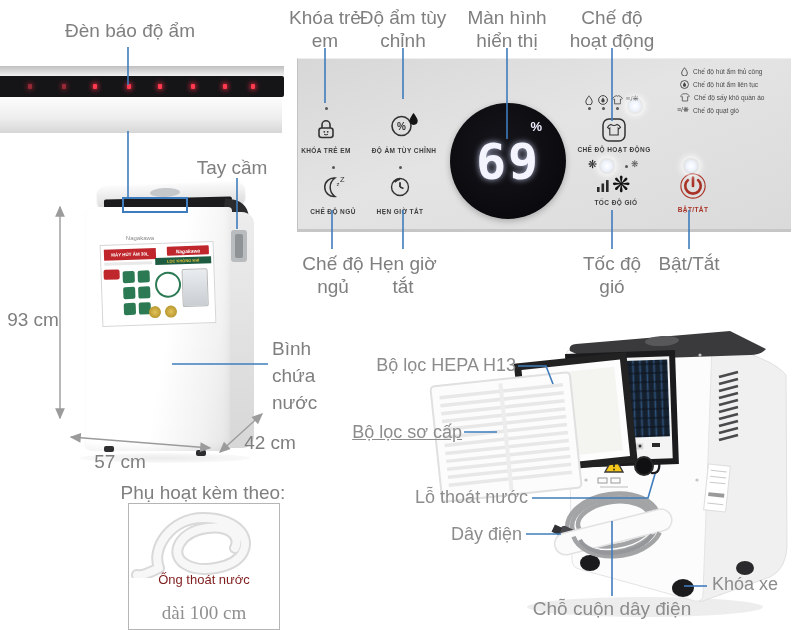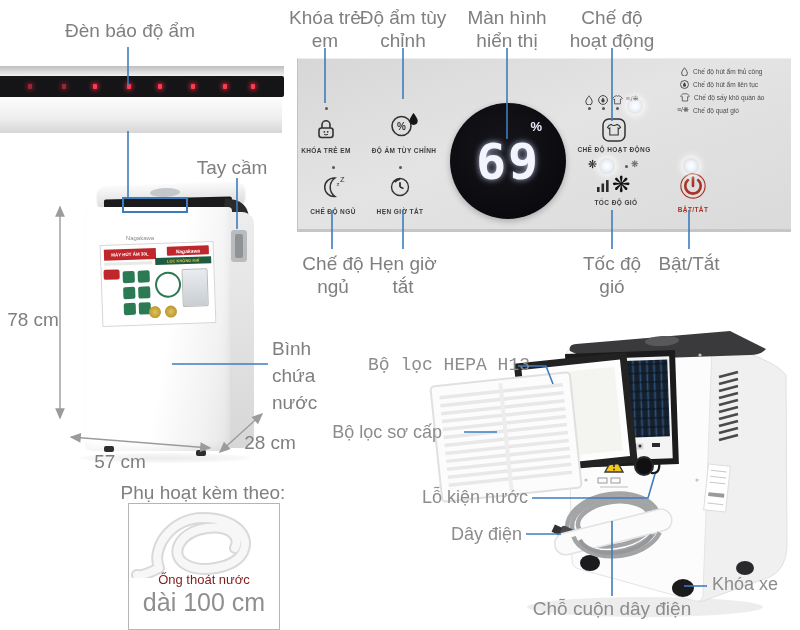--- a/index.html
+++ b/index.html
@@ -201,33 +201,33 @@
       <div class="abs" style="left:62px;top:62px;width:12px;height:12px;border-radius:50%;background:radial-gradient(#e3c25a,#a8861f);"></div>
     </div>
 
     <div class="abs" style="left:104px;top:296px;width:10px;height:6px;background:#2e2e30;border-radius:2px;"></div>
     <div class="abs" style="left:196px;top:300px;width:10px;height:6px;background:#2e2e30;border-radius:2px;"></div>
     <div class="abs" style="left:80px;top:303px;width:170px;height:10px;border-radius:50%;background:radial-gradient(rgba(0,0,0,.08),rgba(0,0,0,0));"></div>
   </div>
 
   <div class="hl-rect"></div>
 
-  <div class="lbl" style="left:33px;top:308px;transform:translateX(-50%);white-space:nowrap;">78 cm</div>
+  <div class="lbl" style="left:33px;top:308px;transform:translateX(-50%);white-space:nowrap;">93 cm</div>
   <div class="lbl" style="left:120px;top:450px;transform:translateX(-50%);white-space:nowrap;">57 cm</div>
-  <div class="lbl" style="left:270px;top:431px;transform:translateX(-50%);white-space:nowrap;">28 cm</div>
+  <div class="lbl" style="left:270px;top:431px;transform:translateX(-50%);white-space:nowrap;">42 cm</div>
   <div class="lbl" style="left:272px;top:335px;width:58px;text-align:left;line-height:27px;">Bình chứa nước</div>
 
   <div class="lbl" style="left:203px;top:481px;transform:translateX(-50%);white-space:nowrap;">Phụ hoạt kèm theo:</div>
   <div class="abs" style="left:128px;top:503px;width:150px;height:125px;border:1px solid #b5b5b5;background:#fff;z-index:1;">
     <svg width="150" height="72" viewBox="0 0 150 72" style="position:absolute;left:0;top:2px;">
       <path d="M30 62 C18 68 12 70 8 69 M30 62 C22 42 42 12 74 12 C106 12 122 30 114 46 C106 62 72 68 56 58 C40 48 50 26 78 22 C100 19 112 30 106 42" fill="none" stroke="#d9d9d9" stroke-width="12" stroke-linecap="round"></path>
       <path d="M30 62 C18 68 12 70 8 69 M30 62 C22 42 42 12 74 12 C106 12 122 30 114 46 C106 62 72 68 56 58 C40 48 50 26 78 22 C100 19 112 30 106 42" fill="none" stroke="#f7f7f7" stroke-width="8" stroke-linecap="round"></path>
     </svg>
     <div class="abs" style="left:0;top:68px;width:150px;text-align:center;font-size:13px;color:#7f1d1d;">Ống thoát nước</div>
-    <div class="abs" style="left:0;top:84px;width:150px;text-align:center;font-size:25px;color:#8f8f8f;">dài 100 cm</div>
+    <div class="abs" style="left:0;top:98px;width:150px;text-align:center;font-size:19px;color:#8f8f8f;font-family:Liberation Serif, serif;">dài 100 cm</div>
   </div>
 
   <svg class="abs" style="left:400px;top:325px;z-index:1;" width="400" height="300" viewBox="0 0 400 300">
     <defs>
       <pattern id="coil" width="7" height="9" patternUnits="userSpaceOnUse">
         <rect width="7" height="9" fill="#15202e"></rect>
         <line x1="3.5" y1="0" x2="3.5" y2="9" stroke="#2e5179" stroke-width="1.6"></line>
         <line x1="0" y1="4" x2="7" y2="4" stroke="#0b111a" stroke-width="1"></line>
       </pattern>
     </defs>
@@ -330,23 +330,23 @@
           <line x1="44" y1="122" x2="168" y2="122"></line>
         <line x1="44" y1="130" x2="168" y2="130"></line>
           <line x1="44" y1="138" x2="168" y2="138"></line>
         <line x1="44" y1="146" x2="168" y2="146"></line>
           <line x1="44" y1="154" x2="168" y2="154"></line>
       </g>
       <line x1="106" y1="58" x2="106" y2="166" stroke="#ededed" stroke-width="4"></line>
     </g>
   </svg>
 
-  <div class="rlbl" style="left:368px;top:355px;width:148px;font-family:Liberation Mono, monospace;">Bộ lọc HEPA H13</div>
-  <div class="rlbl" style="left:320px;top:422px;width:122px;">Bộ lọc sơ cấp</div>
-  <div class="rlbl" style="left:408px;top:487px;width:120px;">Lỗ kiện nước</div>
+  <div class="rlbl" style="left:368px;top:355px;width:148px;">Bộ lọc HEPA H13</div>
+  <div class="rlbl" style="left:340px;top:422px;width:122px;text-decoration:underline;">Bộ lọc sơ cấp</div>
+  <div class="rlbl" style="left:408px;top:487px;width:120px;">Lỗ thoát nước</div>
   <div class="rlbl" style="left:430px;top:524px;width:92px;">Dây điện</div>
   <div class="rlbl" style="left:712px;top:574px;text-align:left;">Khóa xe</div>
   <div class="rlbl" style="left:612px;top:598px;transform:translateX(-50%);text-align:center;font-size:19px;">Chỗ cuộn dây điện</div>
 
   <svg class="abs" style="left:0;top:0;z-index:40;pointer-events:none;" width="800" height="630" viewBox="0 0 800 630">
     <defs>
       <marker id="ar" markerWidth="9" markerHeight="8" refX="7.5" refY="4" orient="auto-start-reverse">
         <path d="M.5 .5 L8.5 4 L.5 7.5 Z" fill="#9b9b9b"></path>
       </marker>
       <marker id="are" markerWidth="9" markerHeight="8" refX="7.5" refY="4" orient="auto">

